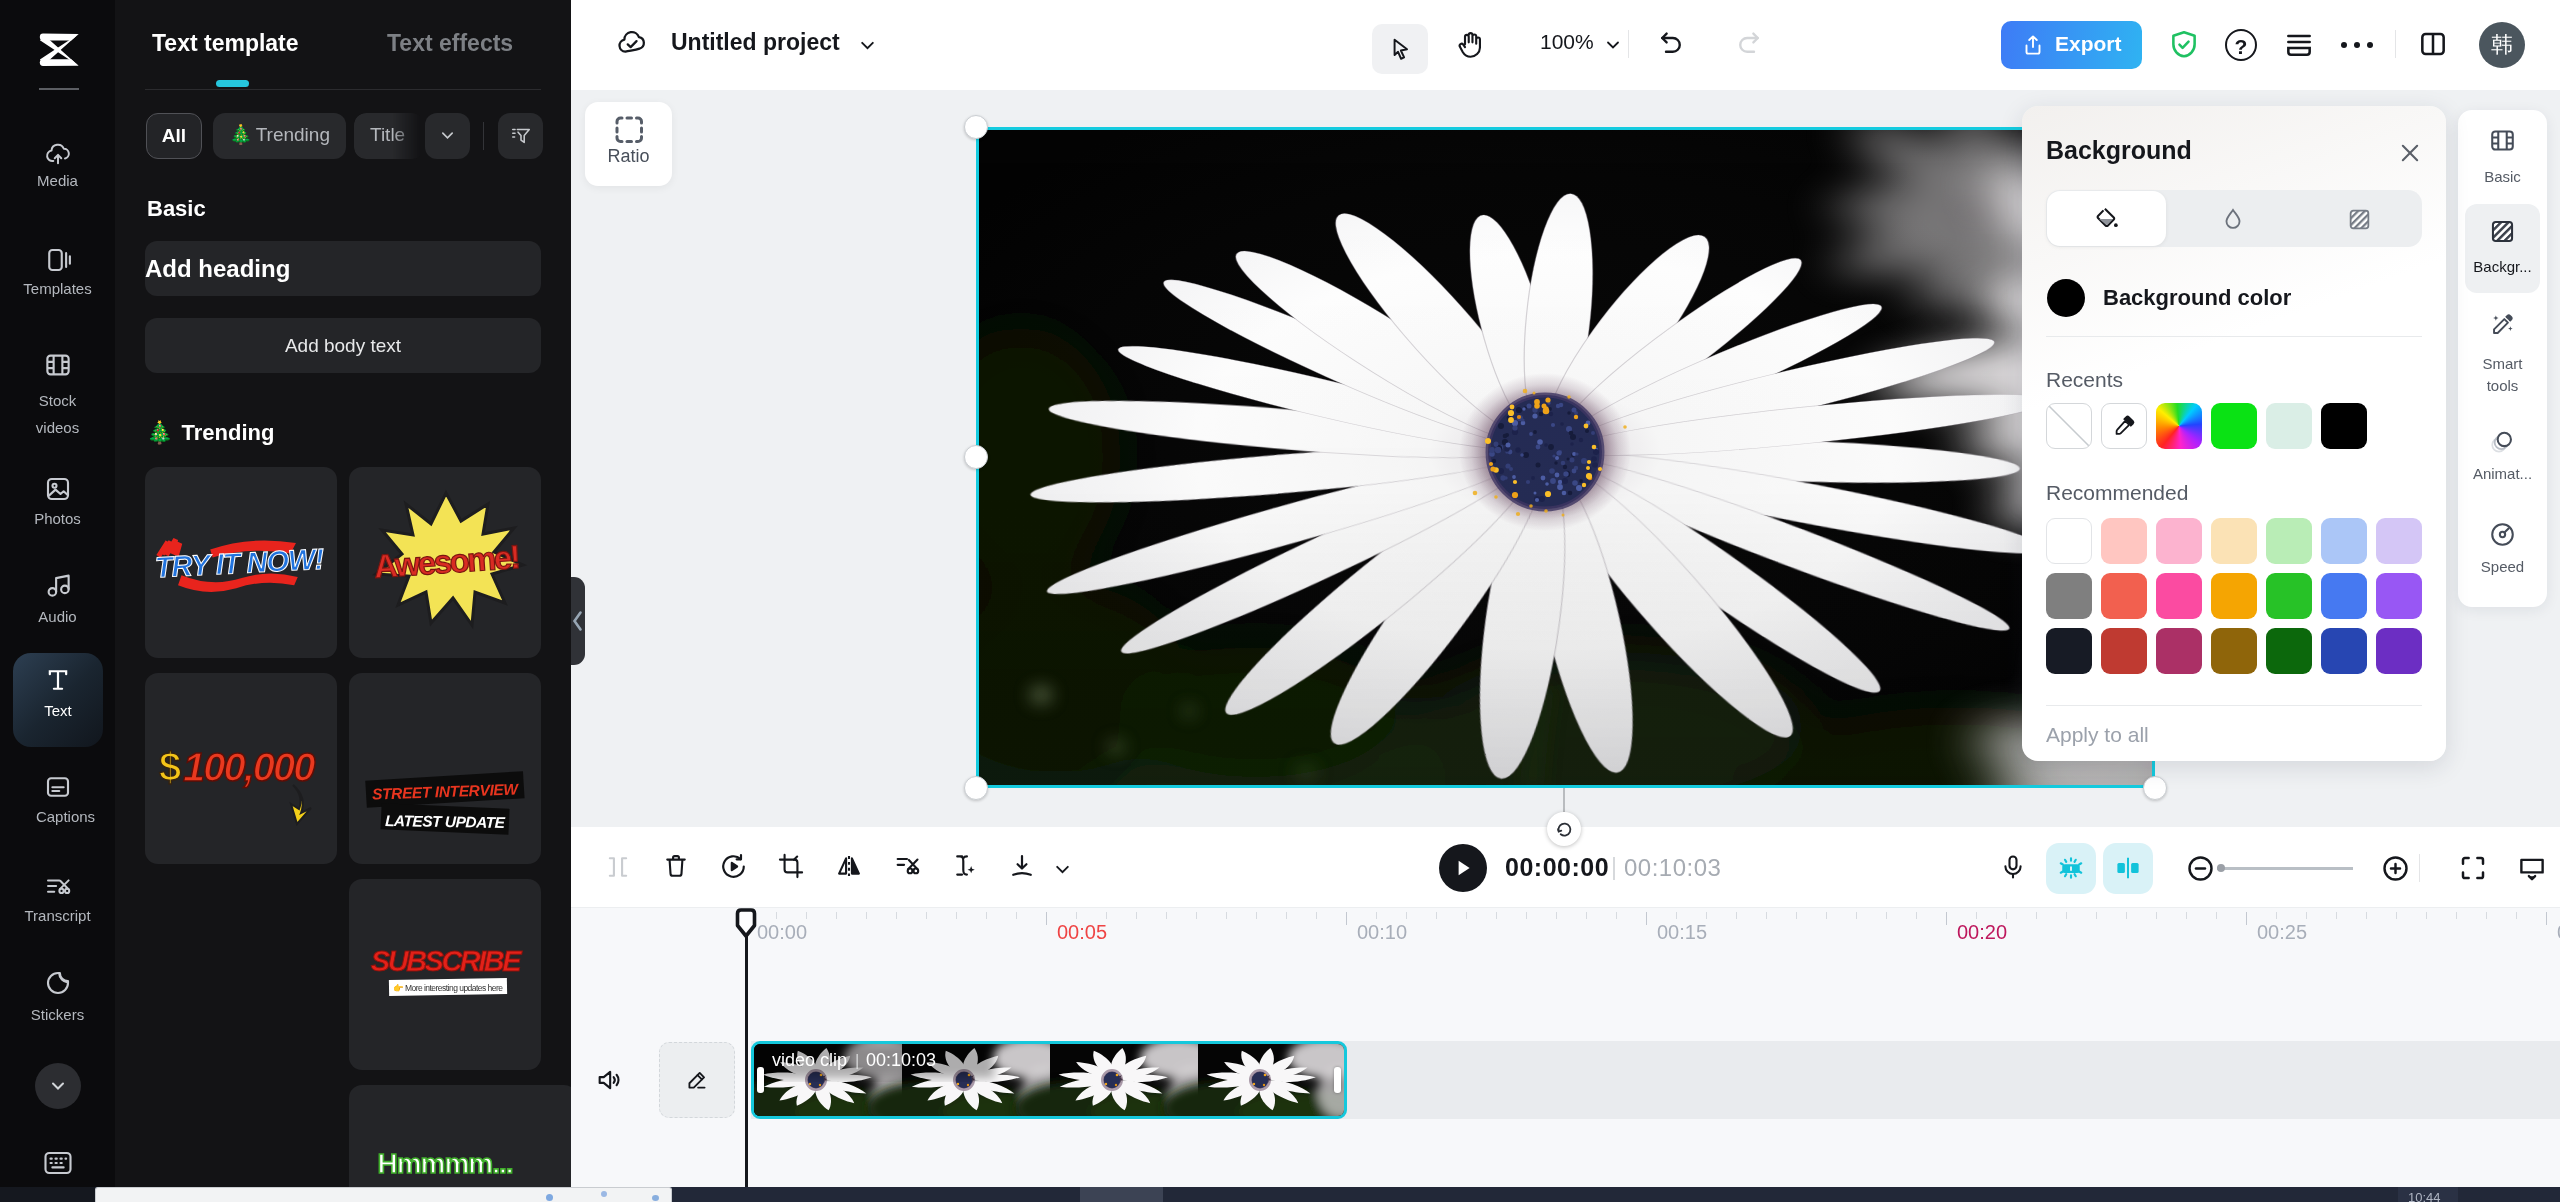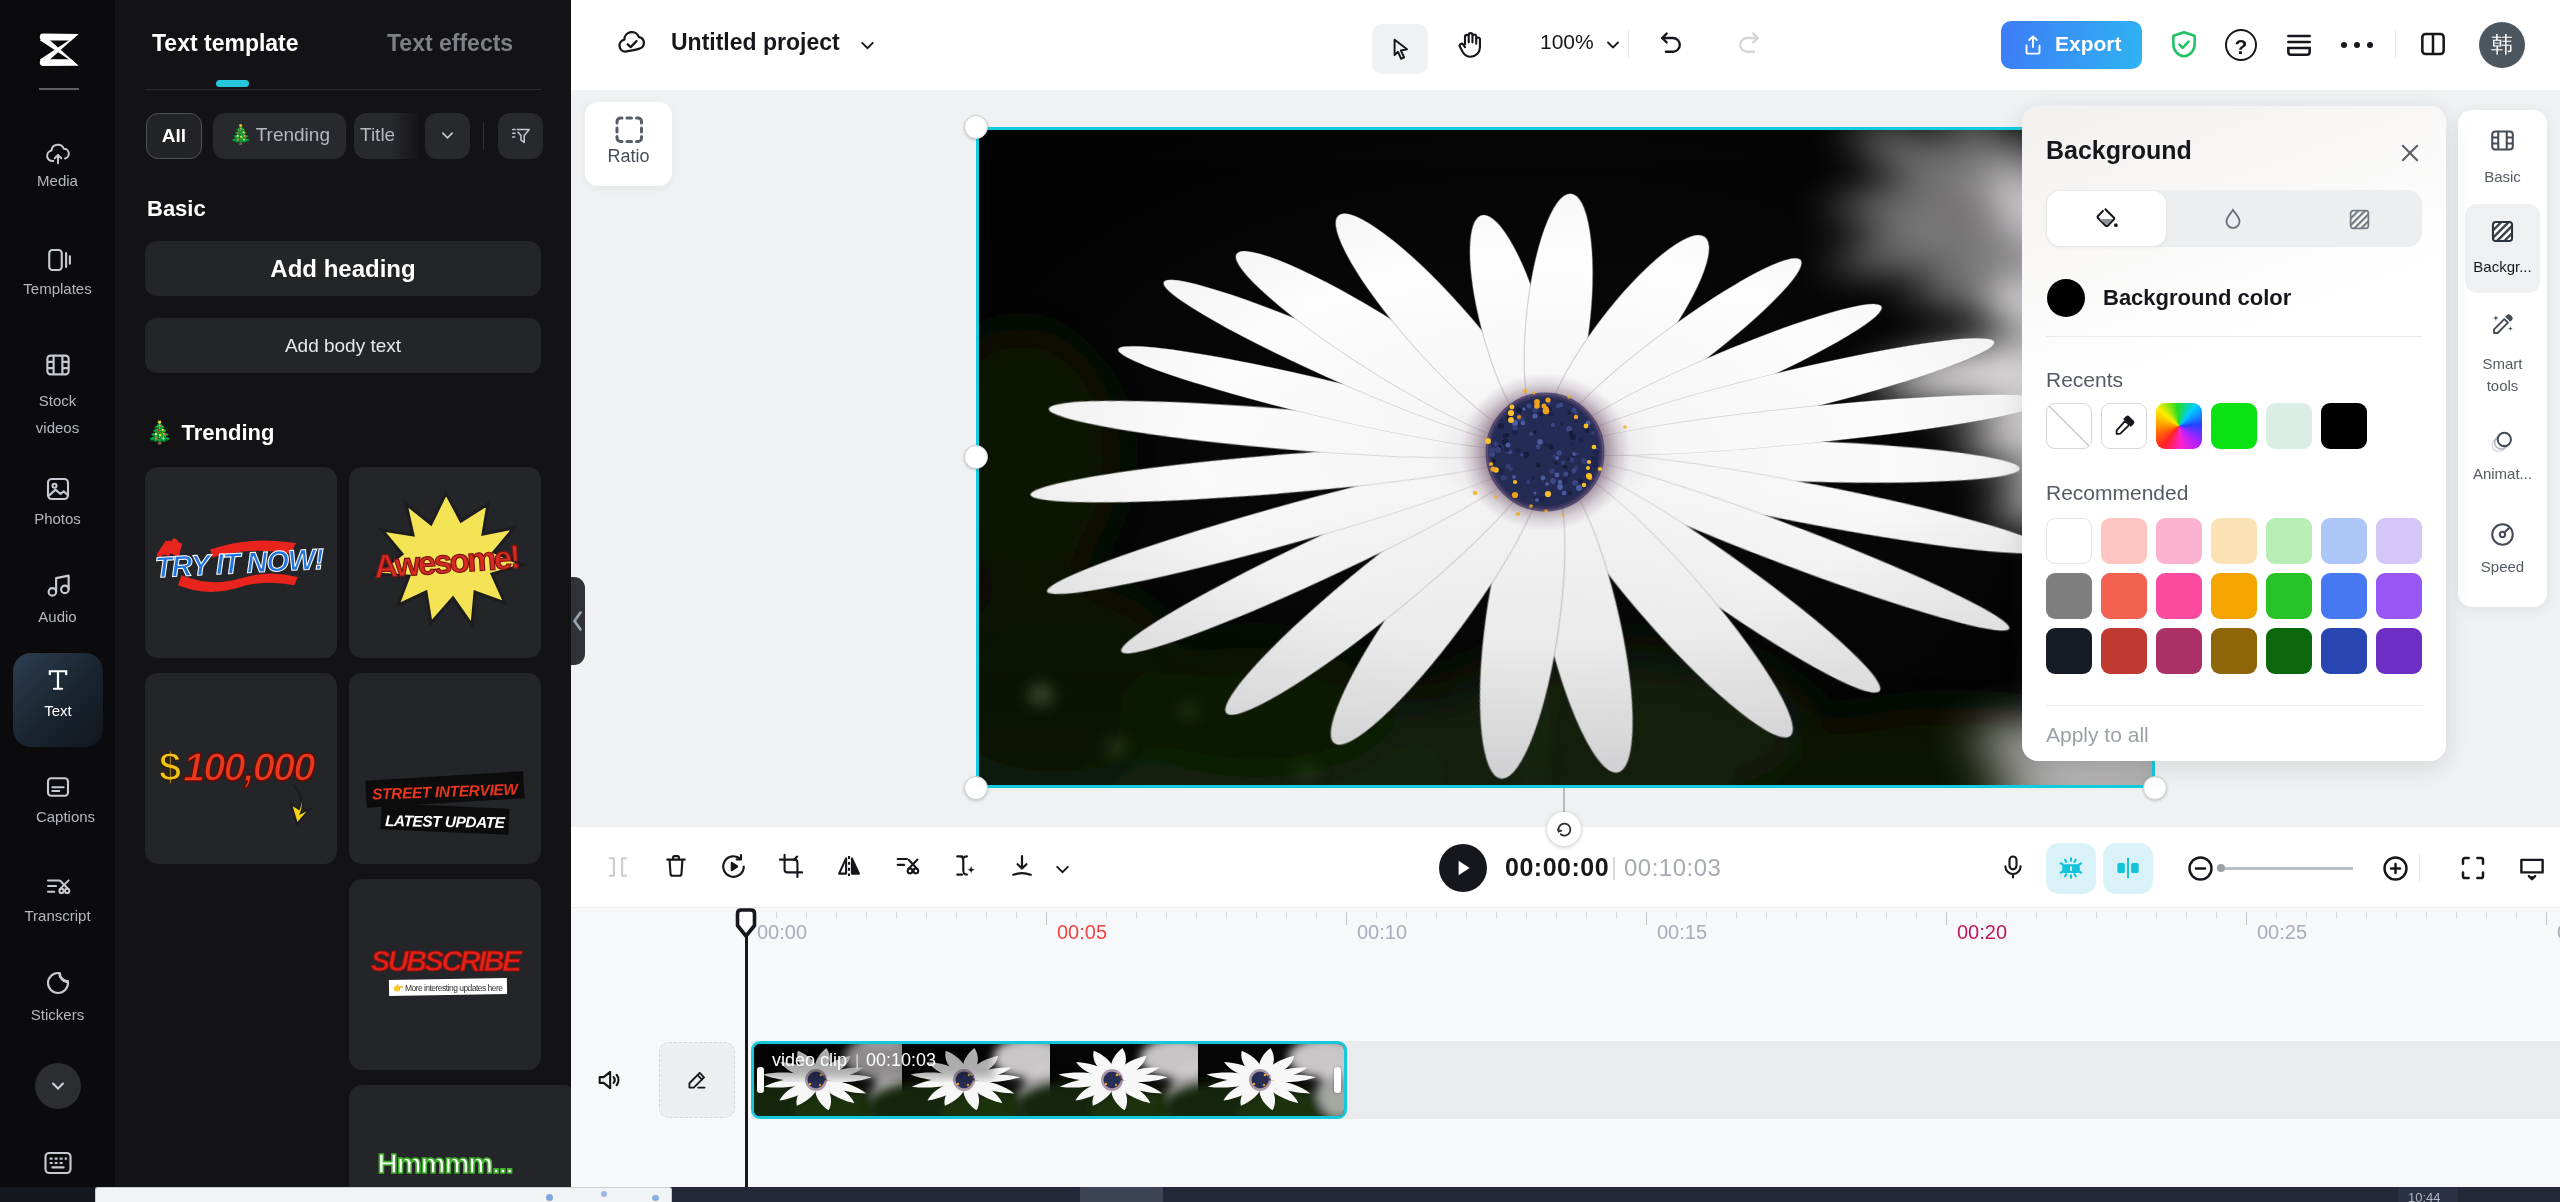--- a/index.html
+++ b/index.html
@@ -85,36 +85,36 @@
 </div>
 
 <div class="abs" style="left:115px;top:0;width:456px;height:1187px;background:#131315;z-index:29;color:#fff;overflow:hidden;">
   <div class="abs" style="left:37px;top:30px;font-size:23px;font-weight:bold;color:#fff;">Text template</div>
   <div class="abs" style="left:272px;top:30px;font-size:23px;font-weight:bold;color:#7d8085;">Text effects</div>
   <div class="abs" style="left:101px;top:80px;width:33px;height:7px;border-radius:4px;background:#26c6dd;"></div>
   <div class="abs" style="left:30px;top:89px;width:396px;height:1px;background:#2b2b2e;"></div>
 
   <div class="abs" style="left:31px;top:113px;width:56px;height:46px;border-radius:12px;background:#232427;border:1px solid #505156;color:#fff;font-weight:bold;font-size:19px;text-align:center;line-height:44px;">All</div>
   <div class="abs" style="left:98px;top:113px;width:133px;height:46px;border-radius:12px;background:#28292c;color:#b4b7bc;font-size:19px;text-align:center;line-height:44px;">🎄<span style="margin-left:3px;">Trending</span></div>
-  <div class="abs" style="left:239px;top:113px;width:70px;height:46px;border-radius:12px;background:#28292c;color:#b4b7bc;font-size:19px;line-height:44px;padding-left:6px;-webkit-mask-image:linear-gradient(90deg,#000 55%,transparent 95%);">Title</div>
+  <div class="abs" style="left:239px;top:113px;width:70px;height:46px;border-radius:12px;background:#28292c;color:#b4b7bc;font-size:19px;line-height:44px;padding-left:16px;-webkit-mask-image:linear-gradient(90deg,#000 55%,transparent 95%);">Title</div>
   <div class="abs" style="left:310px;top:113px;width:45px;height:46px;border-radius:12px;background:#28292c;">
     <svg style="margin:15px auto;display:block;" width="15" height="15" viewBox="0 0 16 16" fill="none" stroke="#c6c9cd" stroke-width="1.8" stroke-linecap="round">
         <path d="M3 5.5 L8 10.5 L13 5.5"></path>
       </svg>
   </div>
   <div class="abs" style="left:368px;top:122px;width:1px;height:28px;background:#333438;"></div>
   <div class="abs" style="left:383px;top:113px;width:45px;height:46px;border-radius:12px;background:#28292c;">
     <svg style="margin:12px auto;display:block;" width="22" height="22" viewBox="0 0 24 24" fill="none" stroke="#c6c9cd" stroke-width="1.7" stroke-linecap="round" stroke-linejoin="round">
       <path d="M8 5 h13 L15.5 11.5 V19 L12 16.5 V11.5 L8.8 7.8"></path>
       <path d="M3 5 h2.5 M3 9 h2.5 M3 13 h2"></path>
     </svg>
   </div>
 
   <div class="abs" style="left:32px;top:196px;font-size:22px;font-weight:bold;">Basic</div>
-  <div class="abs" style="left:30px;top:241px;width:396px;height:55px;border-radius:12px;background:#242528;text-align:center;line-height:55px;font-size:24px;font-weight:bold;color:#fff;">Add heading</div>
+  <div class="abs" style="left:30px;top:241px;width:396px;height:55px;border-radius:12px;background:#242528;line-height:55px;font-size:24px;font-weight:bold;color:#fff;">Add heading</div>
   <div class="abs" style="left:30px;top:318px;width:396px;height:55px;border-radius:12px;background:#242528;text-align:center;line-height:55px;font-size:19px;color:#e8e9ea;">Add body text</div>
 
   <div class="abs" style="left:31px;top:420px;font-size:22px;font-weight:bold;">🎄 <span style="margin-left:2px;">Trending</span></div>
 
   <div class="abs" style="left:30px;top:467px;width:192px;height:191px;border-radius:13px;background:#242528;overflow:hidden;">
     <svg width="192" height="191" viewBox="0 0 192 191">
       <g transform="translate(96,97) rotate(-3)">
         <path d="M-82 -12 l10 -14 l-6 12 l9 -12 l-5 13 l10 -15 l-4 14 l8 -10 l-4 12" stroke="#e8241d" stroke-width="5" fill="none"></path>
         <path d="M-60 8 q30 14 60 6 q28 -7 56 2 l-4 8 q-30 -8 -58 0 q-30 7 -58 -6 Z" fill="#e8241d"></path>
         <path d="M-30 -16 q40 -12 86 -2 l-6 10 q-40 -9 -78 0 Z" fill="#e8241d"></path>

